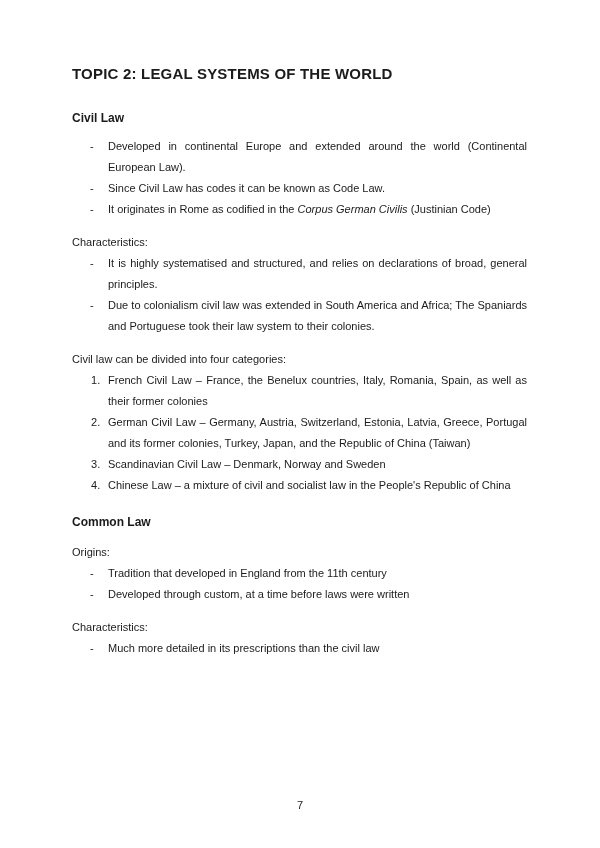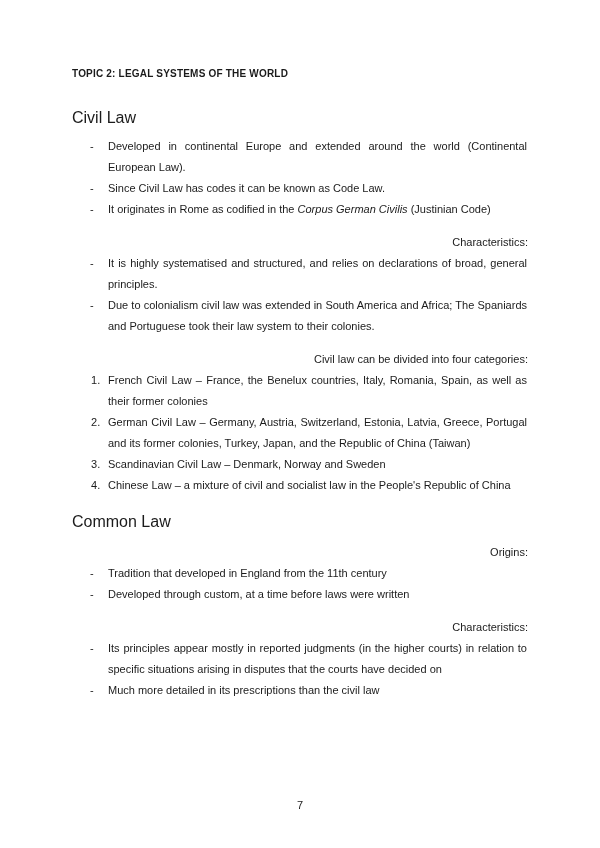--- a/index.html
+++ b/index.html
@@ -17,37 +17,36 @@
     -webkit-font-smoothing: antialiased;
   }
   .page {
     position: relative;
     width: 100%;
     height: 100%;
     box-sizing: border-box;
     padding: 66px 72px 0 72px;
   }
   .doc-title {
-    font-size: 10px;
+    font-size: 15px;
     font-weight: bold;
     line-height: 16px;
     letter-spacing: 0.2px;
     margin: 0 0 28px 0;
   }
   h2.section-heading {
-    font-size: 16px;
-    font-weight: normal;
+    font-size: 12px;
+    font-weight: bold;
     line-height: 16px;
     margin: 18px 0 10px 0;
   }
   .label {
     font-size: 11px;
     line-height: 18px;
     margin: 13px 0 2px 0;
-    text-align: right;
   }
   ul.dash-list, ol.num-list {
     list-style: none;
     margin: 0 1px 13px 0;
     padding: 0;
   }
   ul.dash-list li, ol.num-list li {
     position: relative;
     padding-left: 36px;
     font-size: 11px;
@@ -122,19 +121,18 @@
     <p class="label">Origins:</p>
 
     <ul class="dash-list">
       <li>Tradition that developed in England from the 11th century</li>
       <li>Developed through custom, at a time before laws were written</li>
     </ul>
 
     <p class="label">Characteristics:</p>
 
     <ul class="dash-list">
-      <li>Its principles appear mostly in reported judgments (in the higher courts) in relation to specific situations arising in disputes that the courts have decided on</li>
       <li>Much more detailed in its prescriptions than the civil law</li>
     </ul>
   </section>
 
   <div class="page-number">7</div>
 </div>
 
 </body></html>

